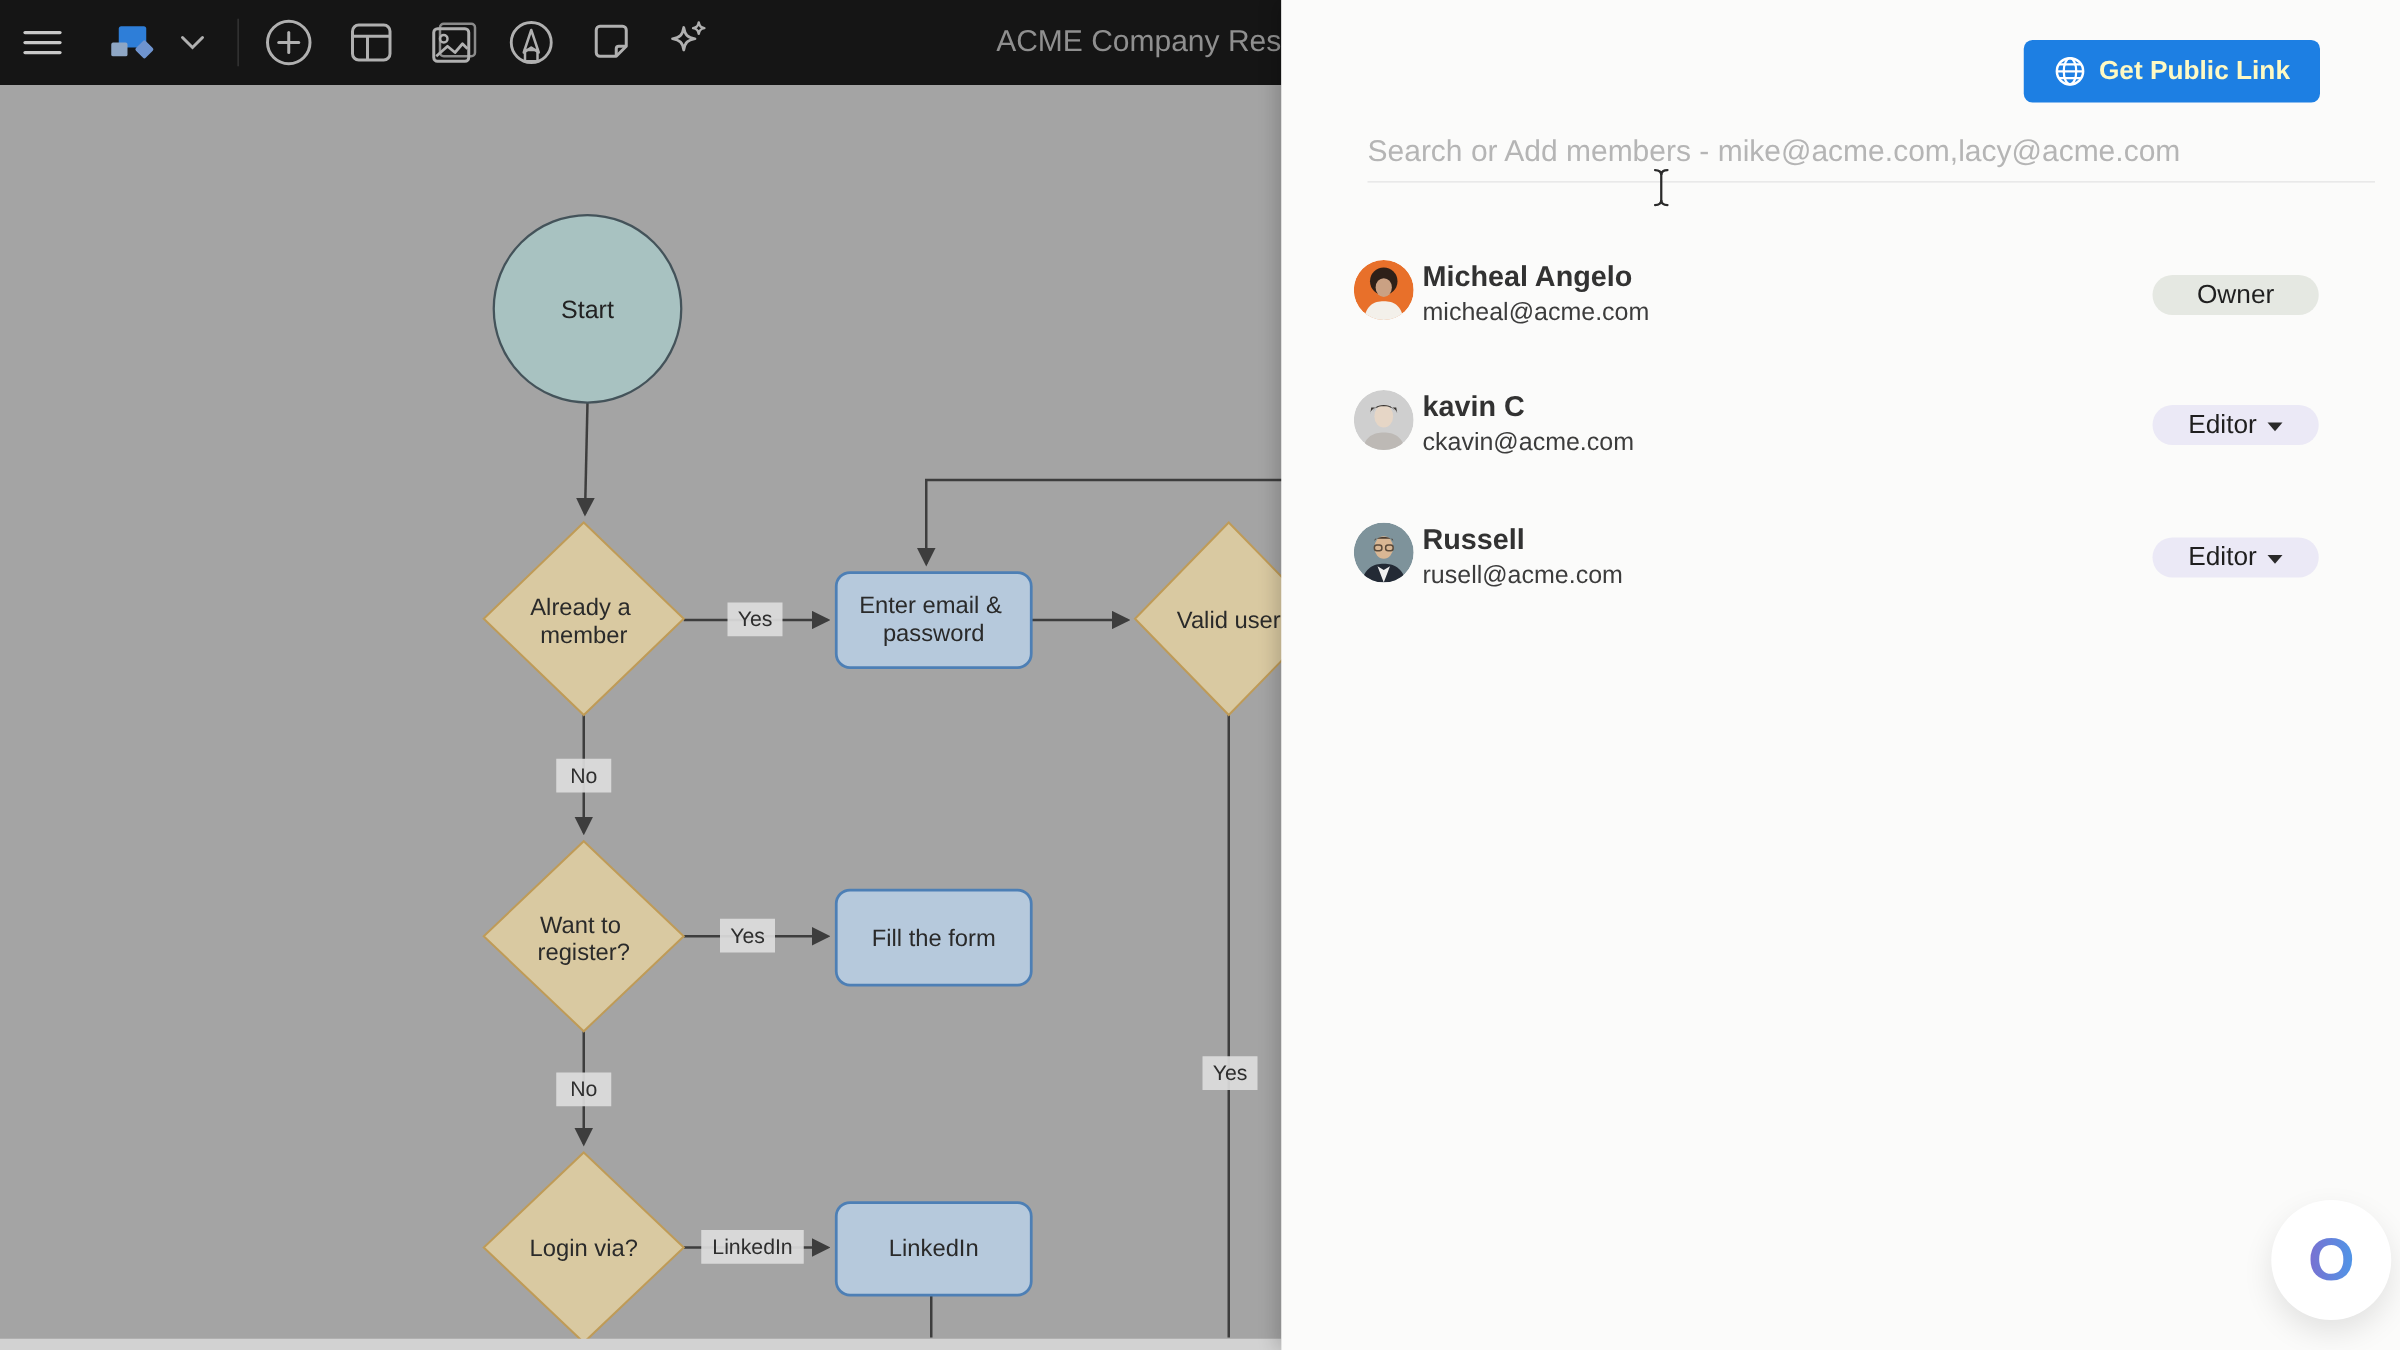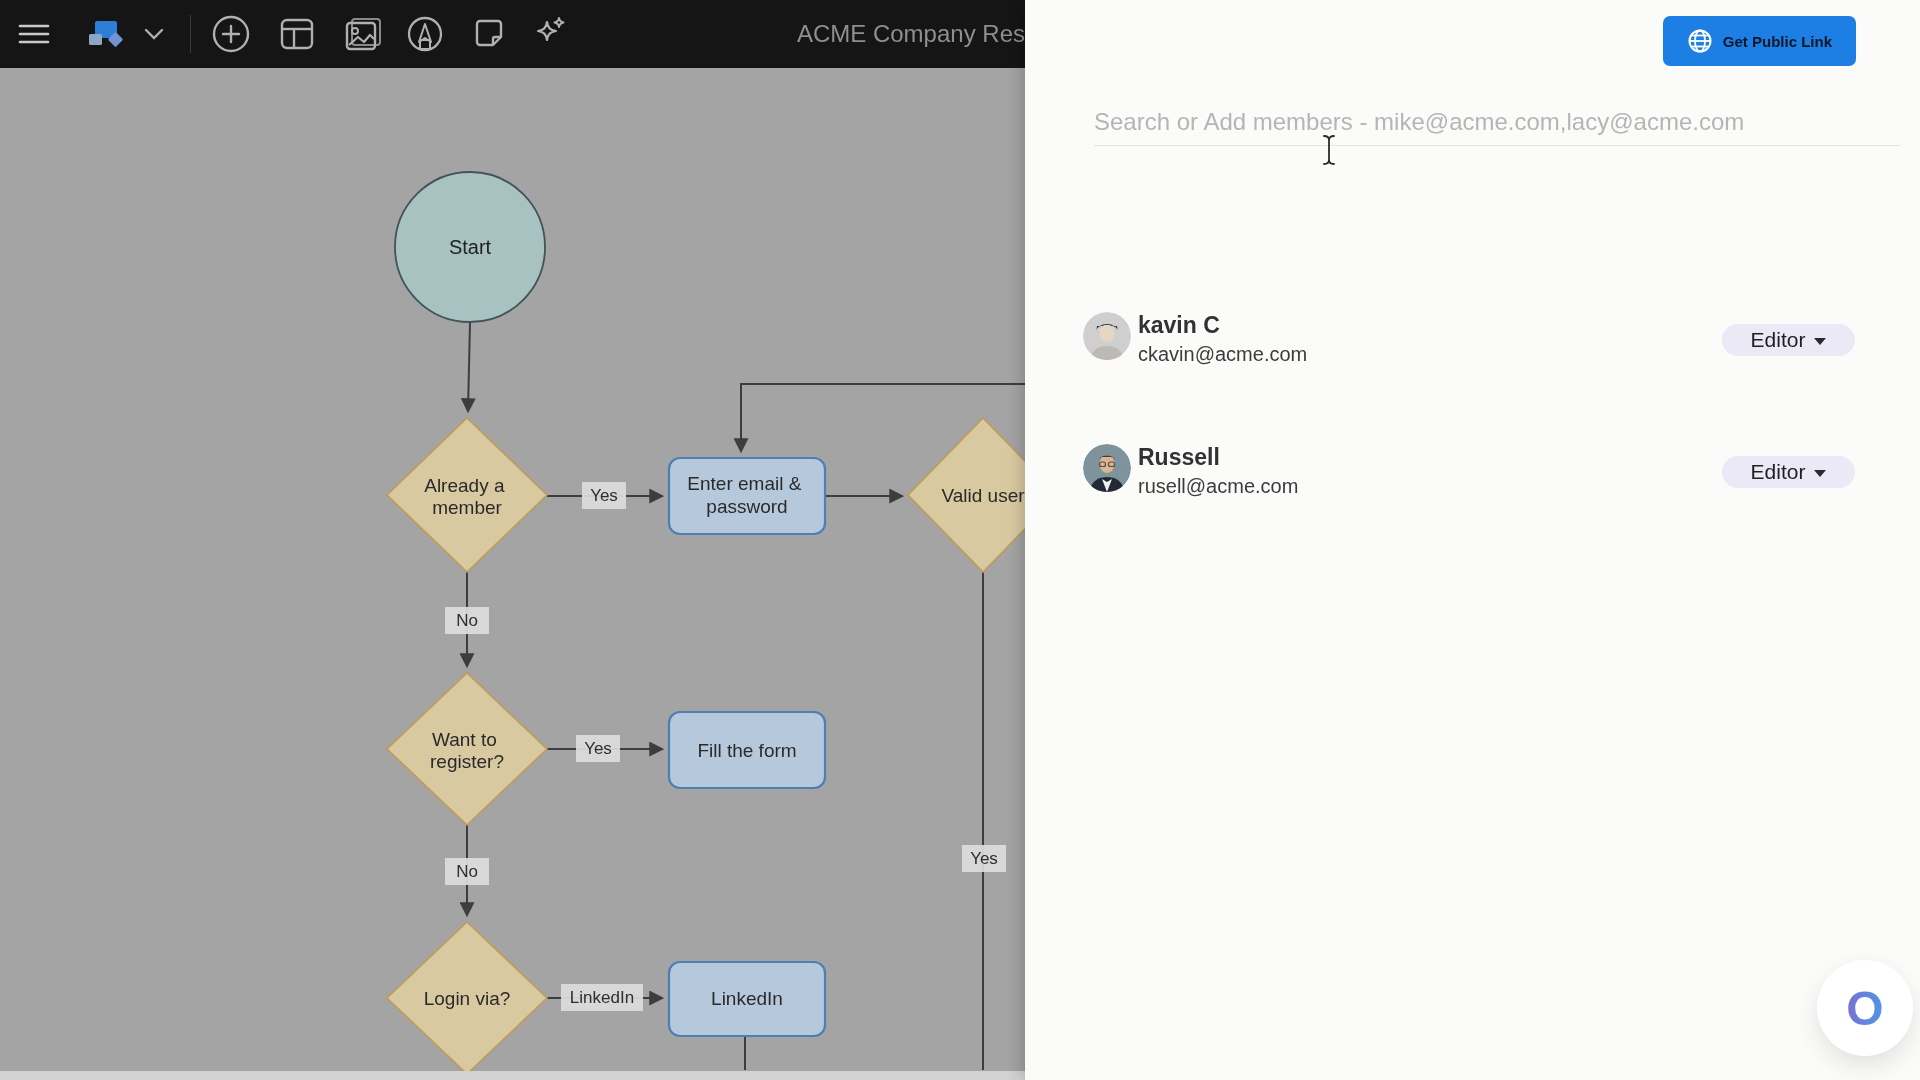--- a/index.html
+++ b/index.html
@@ -23,33 +23,33 @@
     background:#a4a4a4;padding-left:13px; }
   .canvas-bottom-strip { position:absolute; left:0; bottom:0; width:1025px; height:9px;
     background:#d2d2d2; }
   svg text { font-family:"Liberation Sans", sans-serif; }
 
   
   .panel { position:absolute; left:1025px; top:0; width:895px; height:1080px;
     background:#fbfbfa; box-shadow:-4px 0 14px rgba(0,0,0,.18); z-index:3; }
   .panel-title { position:absolute; left:45px; top:28px; font-size:31px;
     font-weight:800; letter-spacing:-.3px; color:#141414; }
-  .link-btn { position:absolute; right:64px; top:16px; height:50px; padding:0 24px;
-    background:#1d7fe3; border:none; border-radius:7px; color:#0f172a; font-size:15px;
+  .link-btn { position:absolute; right:64px; top:32px; height:50px; padding:0 24px;
+    background:#1d7fe3; border:none; border-radius:7px; color:#fef9c3; font-size:21px;
     font-weight:700; display:flex; align-items:center; gap:10px; cursor:pointer;
     font-family:"Liberation Sans", sans-serif; }
   .search-row { position:absolute; left:45px; top:98px; width:806px;margin-left:24px; }
   .search-input { width:100%; height:48px; border:none; outline:none;
     border-bottom:1px solid #e3e3e3; background:transparent; font-size:24px;
     color:#333; font-family:"Liberation Sans", sans-serif; }
   .search-input::placeholder { color:#b5b5b5; }
   .ibeam { position:absolute; left:227px; top:36px; }
 
   .member-row { position:absolute; left:58px; right:64px; height:62px; }
-  .row-1 { top:208px; } .row-2 { top:312px;text-decoration:underline; } .row-3 { top:418px;margin-top:26px; }
+  .row-1 { top:208px; } .row-2 { top:312px;text-decoration:underline; } .row-3 { top:418px; }
   .avatar { position:absolute; left:0; top:0; width:48px; height:48px;
     border-radius:50%; overflow:hidden; }
   .m-name { position:absolute; left:55px; top:0; font-size:23px; font-weight:700;
     color:#323232; }
   .m-email { position:absolute; left:55px; top:31px; font-size:20px; color:#3c3c3c; }
   .role-badge { position:absolute; right:1px; top:12px; height:32px; min-width:133px;
     border-radius:16px; display:flex; align-items:center; justify-content:center;
     gap:9px; font-size:21px; color:#1f1f1f; border:none; cursor:default;
     font-family:"Liberation Sans", sans-serif; }
   .badge-owner { background:#e5e8e2; }
@@ -252,20 +252,35 @@
     <input class="search-input" type="text" placeholder="Search or Add members - mike@acme.com,lacy@acme.com" style="">
     <svg class="ibeam" width="16" height="32" viewBox="0 0 16 32">
       <g stroke="#2b2b2b" stroke-width="1.8" fill="none" stroke-linecap="round">
         <path d="M3,2 C6,2 8,3 8,6 C8,3 10,2 13,2"></path>
         <line x1="8" y1="4" x2="8" y2="28"></line>
         <path d="M3,30 C6,30 8,29 8,26 C8,29 10,30 13,30"></path>
       </g>
     </svg>
   </div>
 
+  <div class="member-row row-1">
+    <div class="avatar">
+      <svg width="48" height="48" viewBox="0 0 48 48">
+        <circle cx="24" cy="24" r="24" fill="#e8702a"></circle>
+        <circle cx="24" cy="17" r="11" fill="#2e2018"></circle>
+        <ellipse cx="24" cy="22" rx="6.5" ry="7.5" fill="#caa183"></ellipse>
+        <path d="M8,48 C10,36 16,33 24,33 C32,33 38,36 40,48 Z" fill="#f3f0ea"></path>
+      </svg>
+    </div>
+    <div class="m-name">Micheal Angelo</div>
+    <div class="m-email">micheal@acme.com</div>
+    <button class="role-badge badge-owner">
+      <span>Owner</span>
+    </button>
+  </div>
 
   <div class="member-row row-2">
     <div class="avatar">
       <svg width="48" height="48" viewBox="0 0 48 48">
         <circle cx="24" cy="24" r="24" fill="#cfcfcf"></circle>
         <path d="M13,20 C13,10 35,10 35,20 L34,14 L14,14 Z" fill="#3a3633"></path>
         <ellipse cx="24" cy="21" rx="7.5" ry="9" fill="#e6d6c6"></ellipse>
         <path d="M24,12 C18,12 15,15 15,20 C15,14 19,13 24,13 C29,13 33,14 33,20 C33,15 30,12 24,12 Z" fill="#3a3633"></path>
         <path d="M7,48 C9,37 16,34 24,34 C32,34 39,37 41,48 Z" fill="#bdb9b5"></path>
       </svg>

